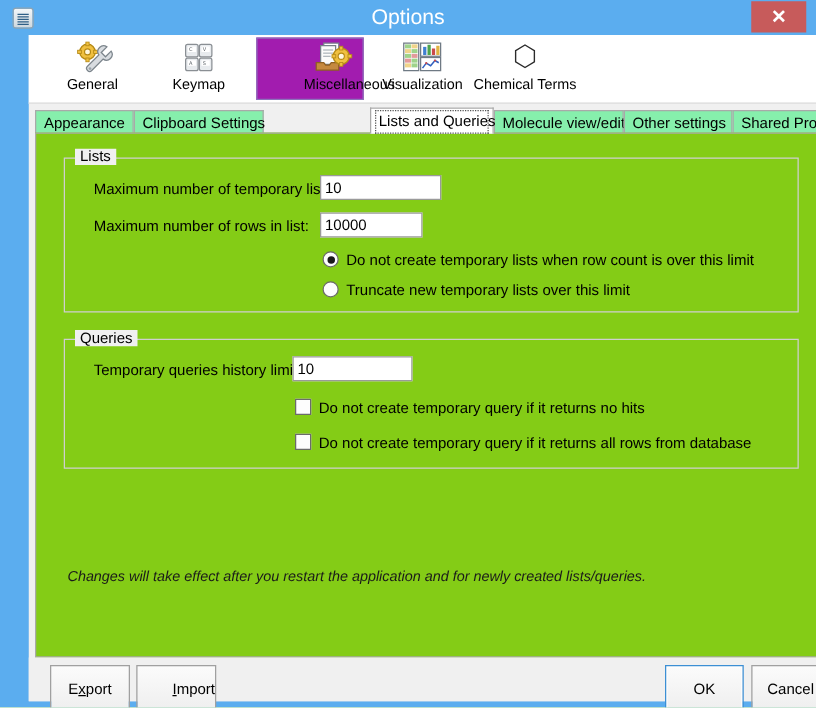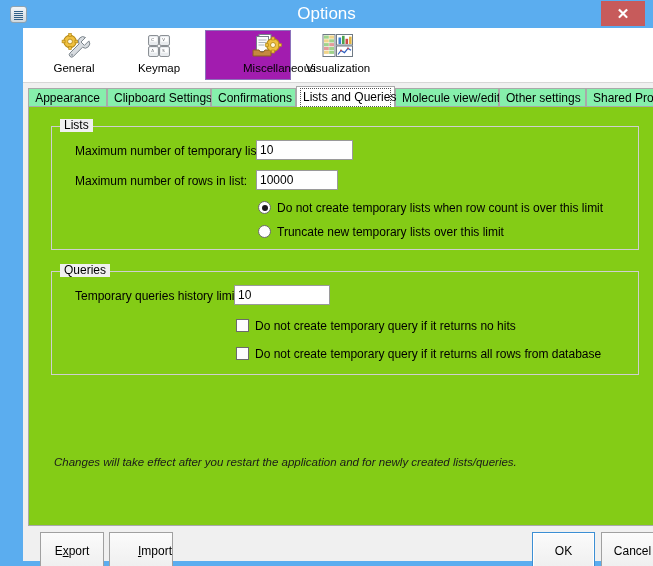--- a/index.html
+++ b/index.html
@@ -419,32 +419,37 @@
             <polyline points="17,21.5 20,17.5 23.5,19.6 27,15.4 30,17.2" fill="none" stroke="#2f5fbf" stroke-width="1.2"></polyline>
             <g fill="#c94a4a">
               <circle cx="20" cy="17.5" r="0.9"></circle>
                 <circle cx="27" cy="15.4" r="0.9"></circle>
             </g>
           </svg>
         </div>
         <span class="tlabel">Visualization</span>
       </div>
 
+      <div class="tool" style="left:342px; width:110px;">
+        <div class="glyph">
+          <svg width="34" height="28" viewBox="0 0 34 28">
+            <polygon points="17,3 24.5,7.5 24.5,16.5 17,21 9.5,16.5 9.5,7.5" fill="none" stroke="#2b2b2b" stroke-width="1.1"></polygon>
+          </svg>
+        </div>
+        <span class="tlabel">Chemical Terms</span>
+      </div>
     </div>
 
     <div class="tabstrip">
       <div class="tab" style="left:0px; width:79px;">
         <span>Appearance</span>
       </div>
       <div class="tab" style="left:79px; width:104px;">
         <span>Clipboard Settings</span>
       </div>
-      <div class="tab" style="left:183px; width:85px;">
-        <span>Confirmations</span>
-      </div>
       <div class="tab active" style="left:268px; width:99px;">
         <span class="tabinner">Lists and Queries</span>
       </div>
       <div class="tab" style="left:367px; width:104px;">
         <span>Molecule view/edit</span>
       </div>
       <div class="tab" style="left:471px; width:87px;">
         <span>Other settings</span>
       </div>
       <div class="tab" style="left:558px; width:93px;">

